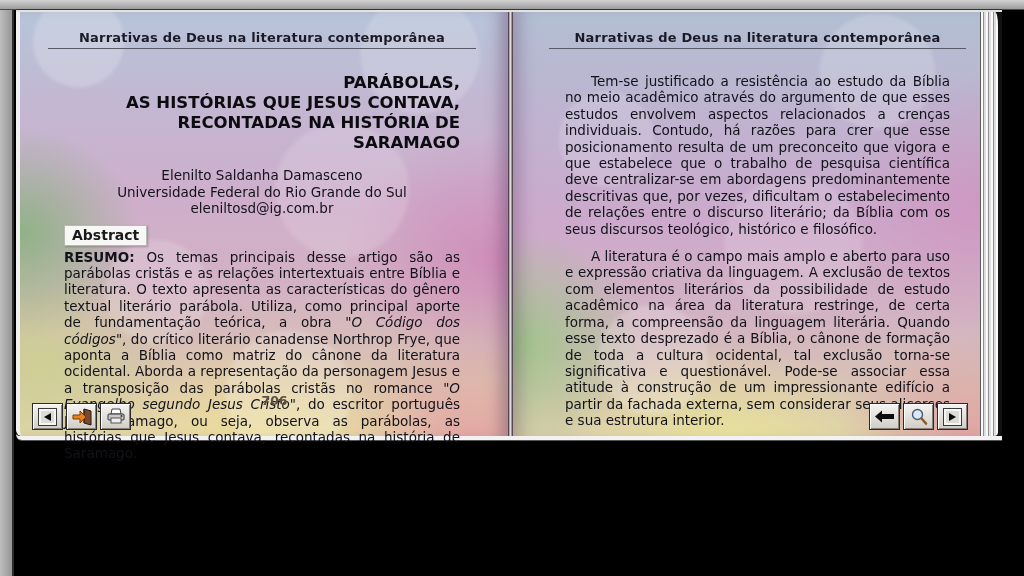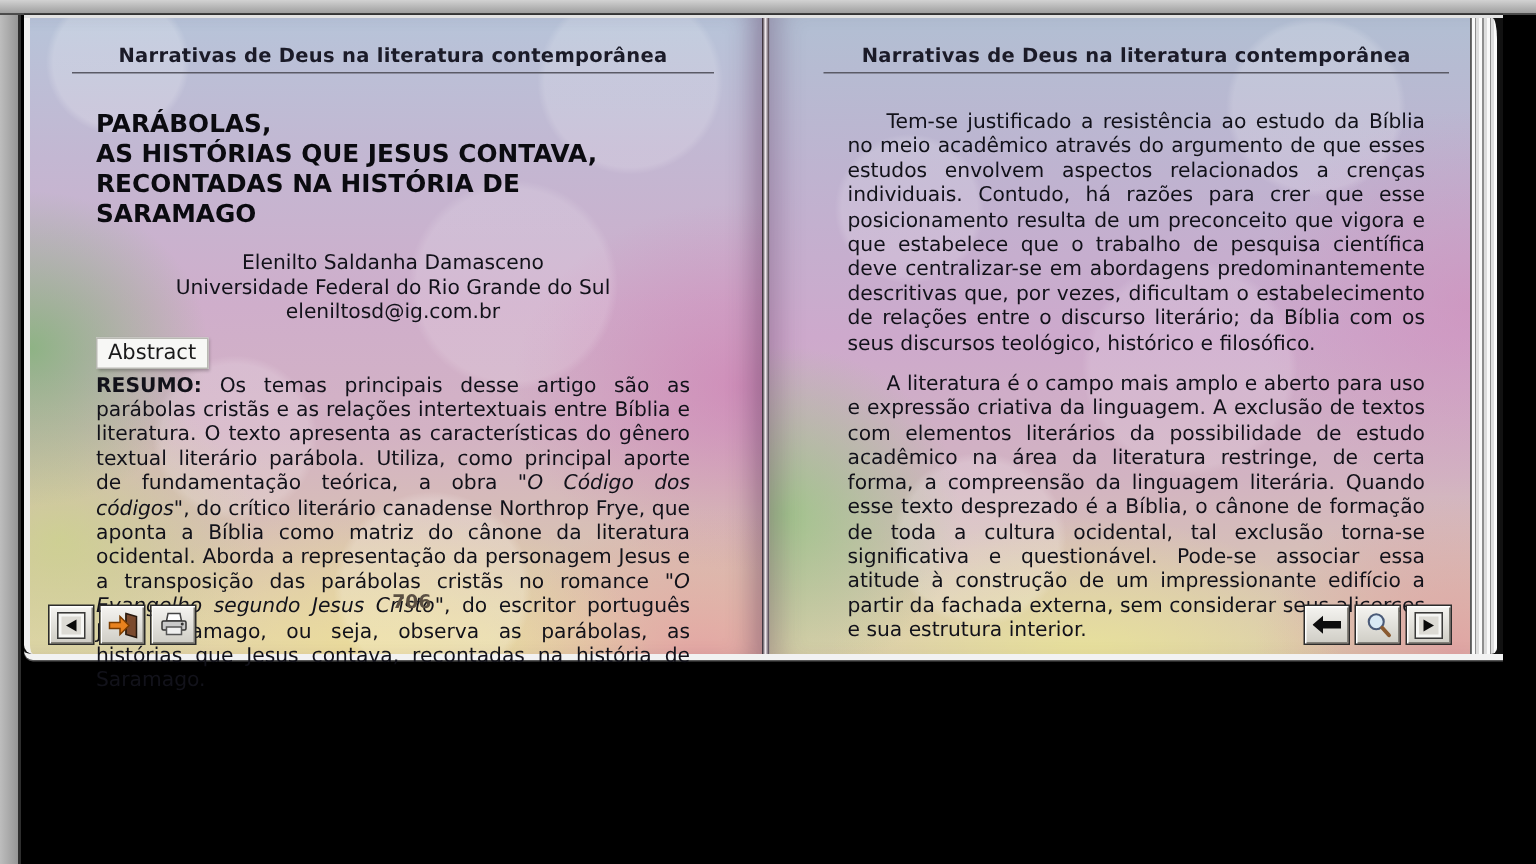--- a/index.html
+++ b/index.html
@@ -57,29 +57,29 @@
 
   .page-stack { width:18px; height:100%;
     border-left:1px solid #5a5a5a;
     background:repeating-linear-gradient(90deg,#fafafa 0 2px,#8f8f8f 2px 3px,#dedede 3px 5px);
     border-top-right-radius:3px 14px; border-bottom-right-radius:4px; }
 
   .page-header { text-align:center; font-size:13px; font-weight:bold; color:#1b1b28;
     letter-spacing:0.2px; padding-top:6px; }
   .header-rule { border-bottom:1px solid #5a5a66; margin:3px -16px 0 -16px; }
 
-  .article-title { margin-top:24px; text-align:left; font-weight:bold;
+  .article-title { margin-top:24px; text-align:right; font-weight:bold;
     font-size:16.5px; line-height:20px; white-space:pre-line; color:#0b0b10; }
 
   .authors { margin-top:14px; text-align:center; font-size:13.5px; line-height:16.5px;
     white-space:pre-line; }
 
   .abstract-label { display:inline-block; margin-top:8px; background:#f7f7f5;
     border:1px solid #b9b9b3; box-shadow:1px 1px 2px rgba(0,0,0,0.25);
-    font-weight:normal; font-size:14px; padding:1px 7px 2px 7px; color:#1a1a1a; }
+    font-weight:bold; font-size:14px; padding:1px 7px 2px 7px; color:#1a1a1a; }
 
   .body-text { font-size:13.5px; line-height:16.4px; text-align:justify;margin-top:11px; }
   .resumo { margin-top:3px; }
   .keywords { margin-top:15px; }
 
   .epigraph { margin:26px 0 0 49px; font-size:12.5px; line-height:15.2px; text-align:justify; }
   .para { text-indent:26px; }
   .para-first { margin-top:24px; }
 
   .page-number { position:absolute; bottom:28px; left:0; right:0; text-align:center;

